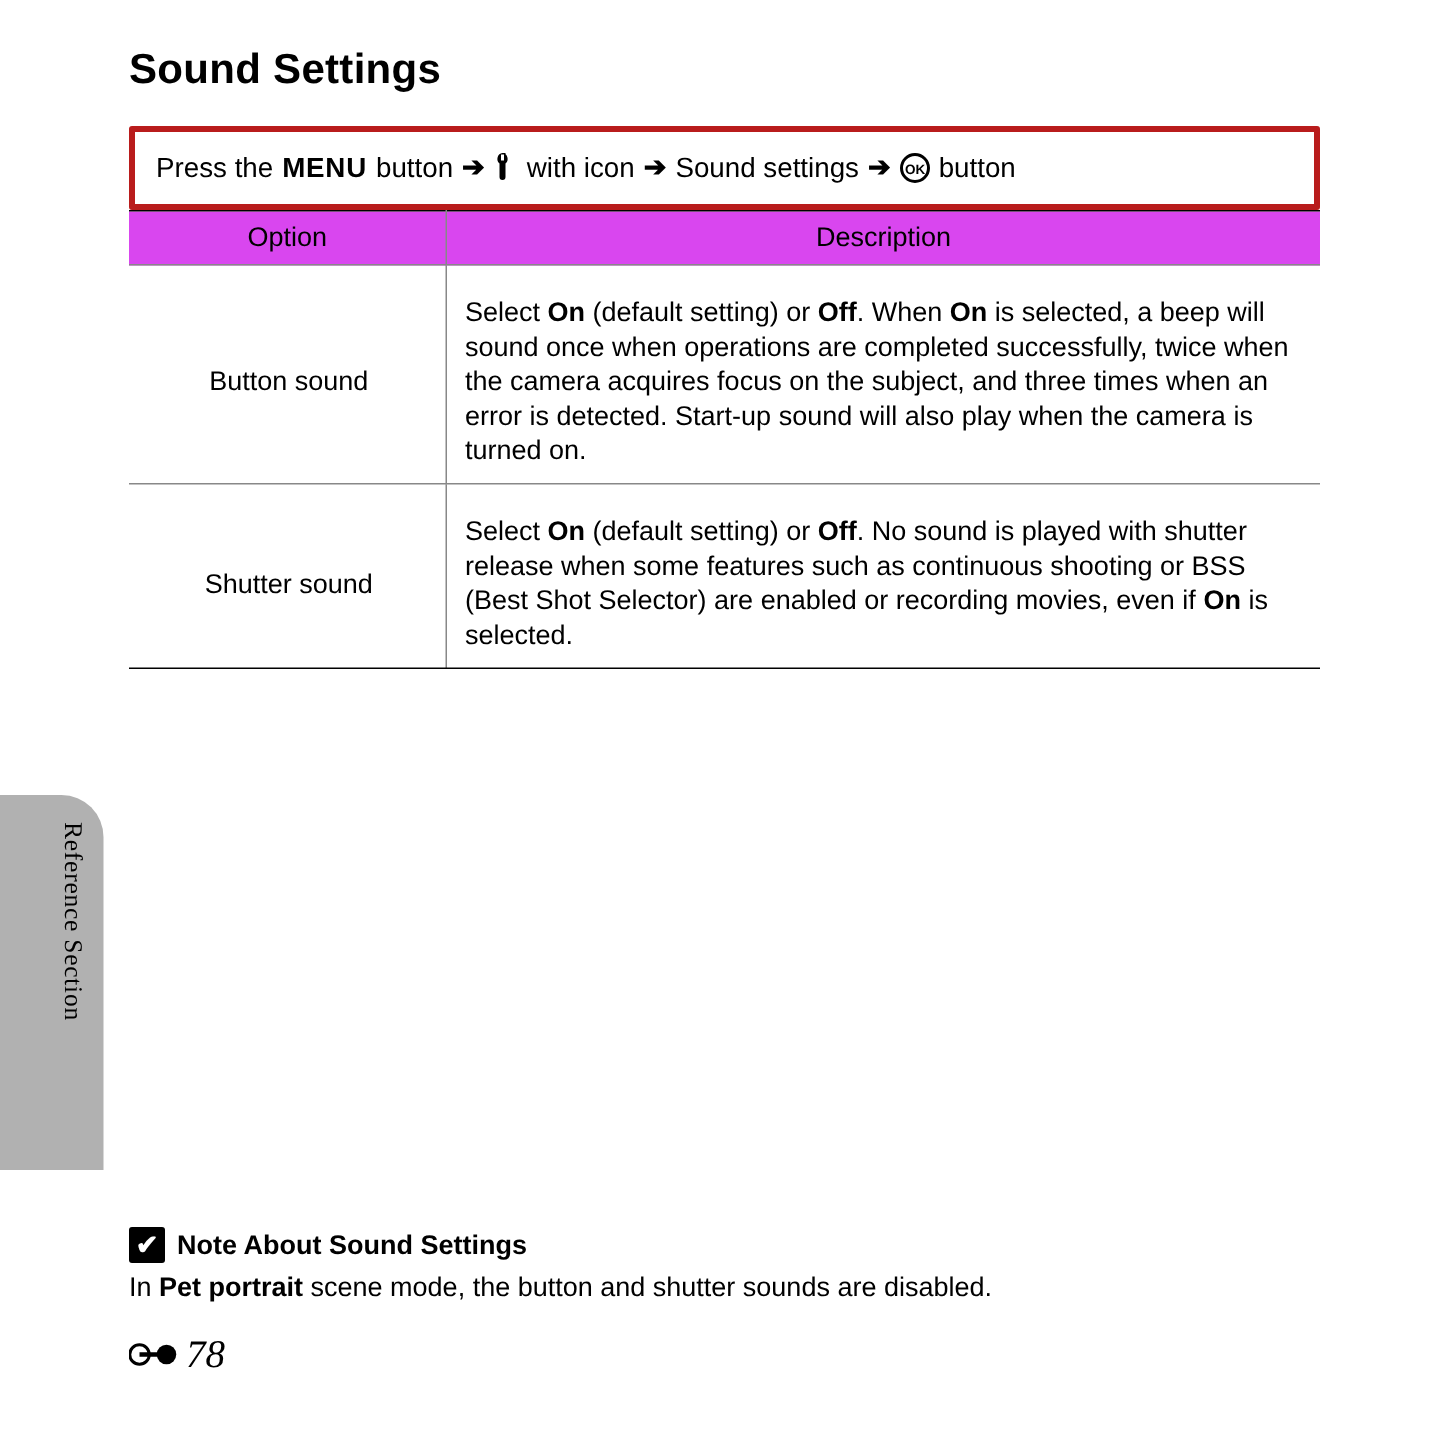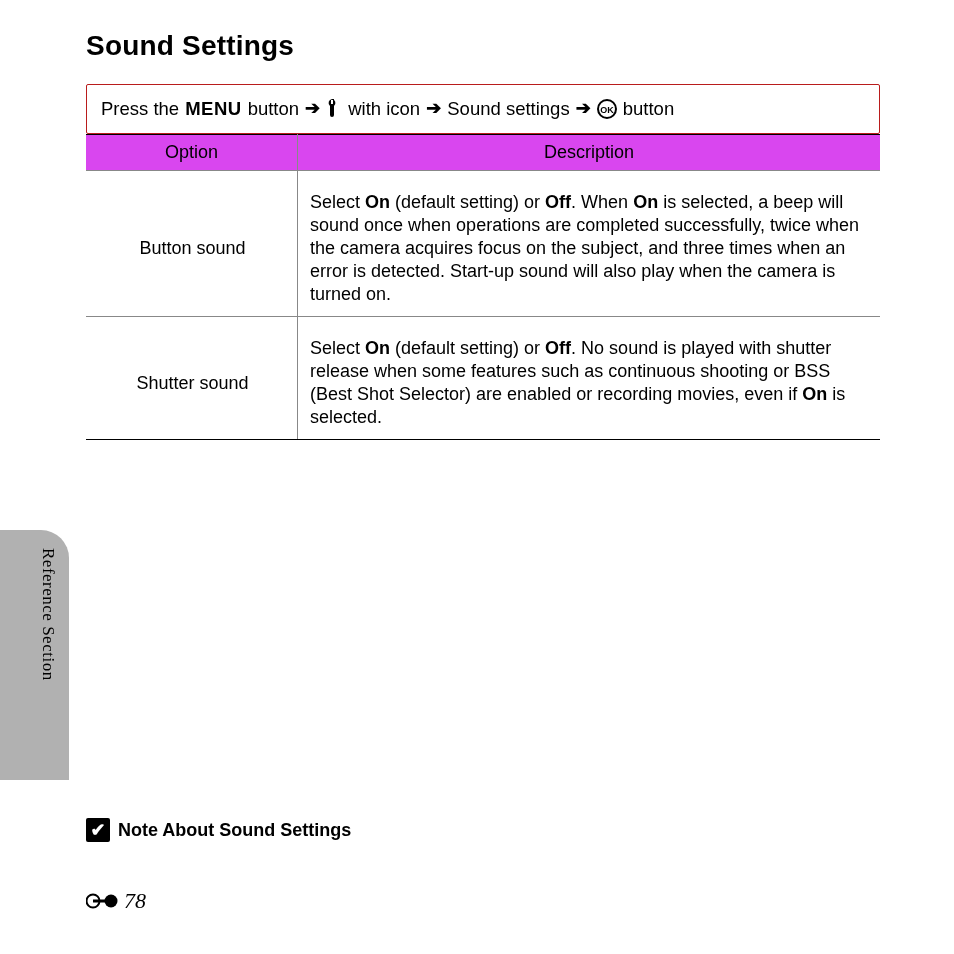--- a/index.html
+++ b/index.html
@@ -15,21 +15,21 @@
     position:absolute;
     left:86px;top:30px;right:74px;
   }
   h1.title{
     font-size:28px;
     font-weight:700;
     margin:0 0 22px 0;
     letter-spacing:0.2px;
   }
   .nav-box{
-    border:1px solid #b91c1c;
+    border:4px solid #b91c1c;
     border-radius:2px;
     padding:12px 14px;
     font-size:18.5px;
     line-height:1.3;
     display:flex;align-items:center;flex-wrap:wrap;
     gap:6px;
   }
   .nav-box .menu-label{
     font-family:"Arial Narrow","Helvetica Neue Condensed",Arial,sans-serif;
     font-stretch:condensed;
@@ -100,21 +100,21 @@
   .note-icon{
     width:24px;height:24px;background:#000;border-radius:2px;
     display:inline-flex;align-items:center;justify-content:center;
     color:#fff;font-weight:900;font-size:18px;line-height:1;
   }
   .note-body{font-size:18px;}
 
   .pagenum{
     position:absolute;
     left:86px;top:888px;
-    font-size:22px;font-style:italic;
+    font-size:26px;font-style:italic;
     font-family:"Times New Roman",serif;
     display:flex;align-items:center;gap:4px;
   }
   .pagenum svg{margin-right:2px;}
 </style>
 </head>
 <body>
 
 <div class="side-tab"></div>
 <div class="side-label">Reference Section</div>
@@ -169,20 +169,23 @@
       </tr>
     </tbody>
   </table>
 </div>
 
 <div class="note">
   <div class="note-head">
     <span class="note-icon">✔</span>
     <span>Note About Sound Settings</span>
   </div>
+  <div class="note-body">
+    <span>In </span><span class="b">Pet portrait</span><span> scene mode, the button and shutter sounds are disabled.</span>
+  </div>
 </div>
 
 <div class="pagenum">
   <svg width="32" height="18" viewBox="0 0 32 18">
     <circle cx="7" cy="9" r="6.5" fill="none" stroke="#000" stroke-width="2"></circle>
     <circle cx="25" cy="9" r="6.5" fill="#000"></circle>
     <rect x="7" y="7.5" width="18" height="3" fill="#000"></rect>
   </svg>
   <span>78</span>
 </div>

